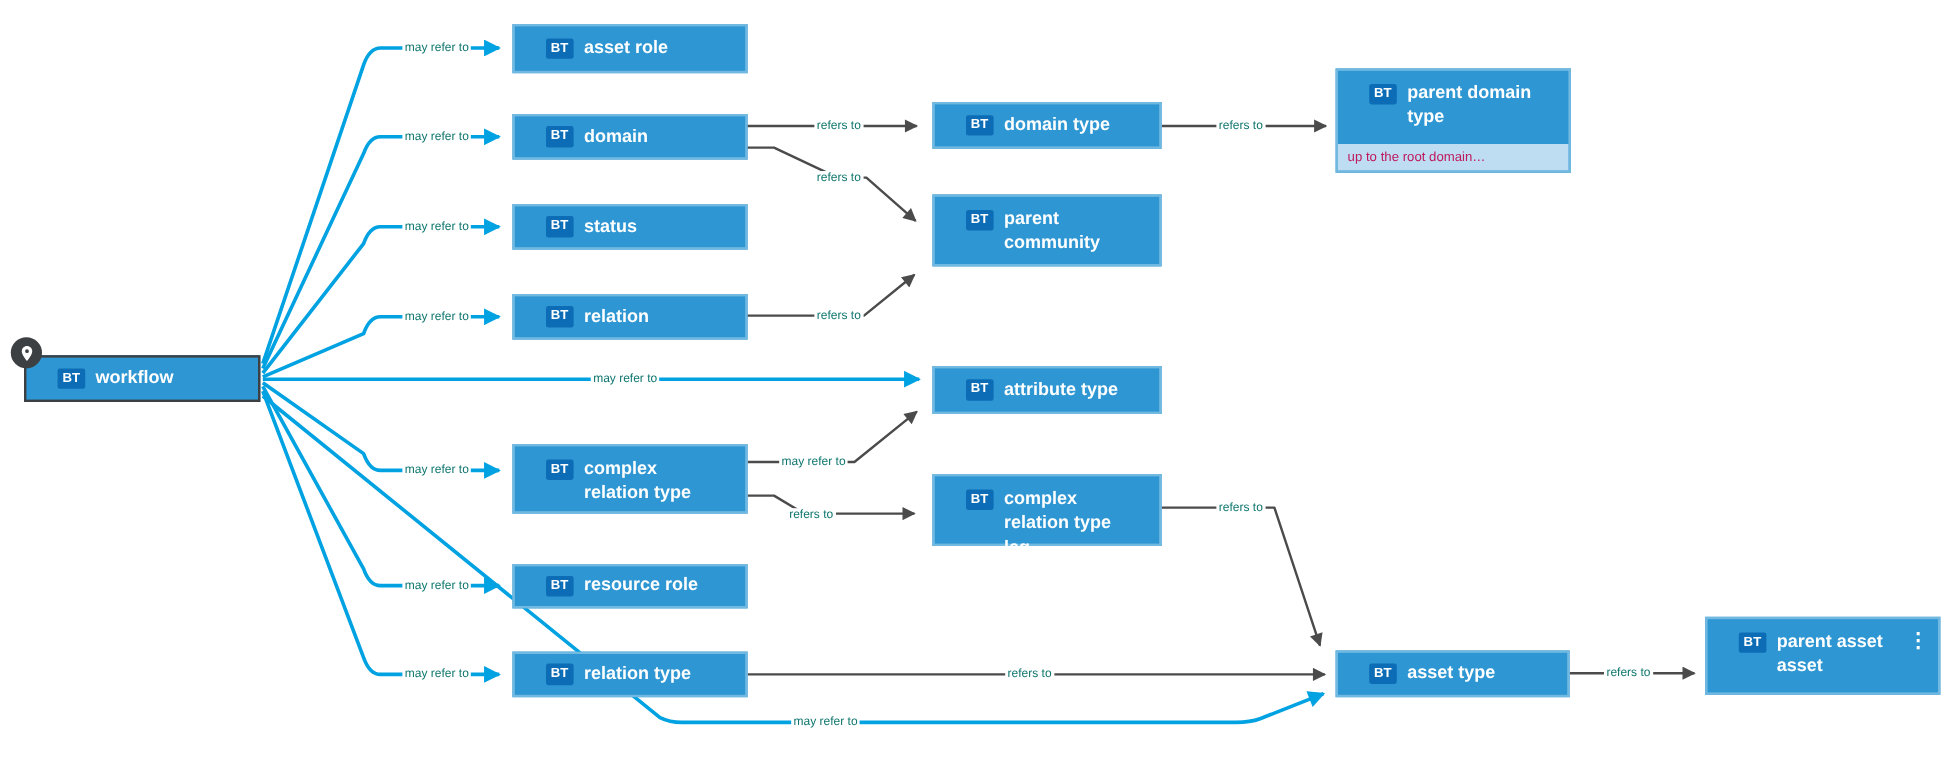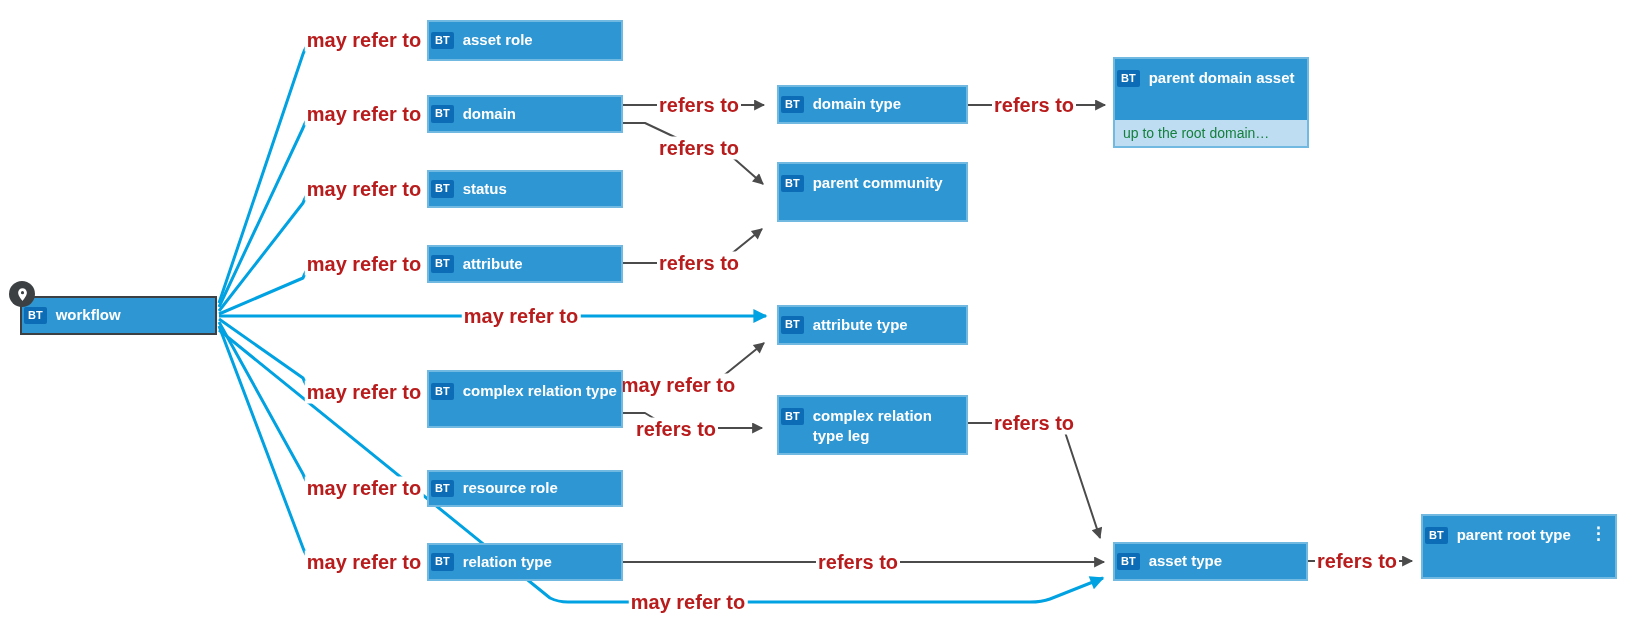--- a/index.html
+++ b/index.html
@@ -3,36 +3,36 @@
 <meta charset="utf-8">
 <style>
   html,body{margin:0;padding:0;background:#ffffff;}
   body{font-family:"Liberation Sans", sans-serif;}
   .canvas{position:relative;width:1630px;height:641px;background:#ffffff;overflow:hidden;}
   .edges{position:absolute;left:0;top:0;z-index:1;}
   .e-blue{stroke:#00A2E2;stroke-width:3;fill:none;stroke-linejoin:round;stroke-linecap:butt;}
   .e-gray{stroke:#4B4B4B;stroke-width:2;fill:none;stroke-linejoin:round;}
   .node{position:absolute;z-index:3;background:#2E96D2;border:2px solid #72B9E2;
         box-sizing:border-box;color:#fff;cursor:pointer;}
-  .node .title{display:flex;align-items:center;gap:9px;padding:0 2px;height:100%;}
+  .node .title{display:flex;align-items:center;gap:9px;padding:0 26px;height:100%;}
   .node.has-sub .title{height:auto;}
   .node.multi .title{align-items:flex-start;padding-top:9px;}
   .badge{background:#0C6CB5;color:#fff;font-size:11px;font-weight:bold;
          padding:2px 4px;border-radius:2px;line-height:1.2;flex:0 0 auto;}
   .node.multi .badge{margin-top:2px;}
   .label{font-size:15px;font-weight:bold;line-height:1.35;}
-  .sub{background:#BFDDF2;color:#15803d;font-size:14px;font-weight:normal;
+  .sub{background:#BFDDF2;color:#be185d;font-size:11px;font-weight:normal;
        padding:5px 8px;white-space:nowrap;overflow:hidden;}
   .node.selected{border:2px solid #3C4043;}
   .pin{position:absolute;left:-13px;top:-17px;width:26px;height:26px;border-radius:50%;
        background:#3C4043;display:flex;align-items:center;justify-content:center;z-index:4;}
   .kebab{position:absolute;right:4px;top:7px;color:#fff;font-size:17px;font-weight:bold;
          line-height:1;cursor:pointer;letter-spacing:0;padding:2px 4px;}
   .elabel{position:absolute;z-index:2;transform:translate(-50%,-50%);background:#fff;
-          color:#b91c1c;font-size:20px;padding:0 2px;white-space:nowrap;font-weight:bold;}
+          color:#0f766e;font-size:10px;padding:0 2px;white-space:nowrap;}
 </style>
 </head>
 <body>
 
 <div class="canvas">
 
   <svg class="edges" width="1630" height="641">
     <defs>
       <marker id="ab" markerUnits="userSpaceOnUse" markerWidth="17" markerHeight="14" viewBox="0 0 10 10" refX="9" refY="5" orient="auto">
         <path d="M0 0 L10 5 L0 10 z" fill="#00A2E2"></path>
@@ -111,21 +111,21 @@
   <div class="node" style="left:427px;top:170px;width:196px;height:38px">
     <div class="title">
         <span class="badge">BT</span>
         <span class="label">status</span>
       </div>
   </div>
 
   <div class="node" style="left:427px;top:245px;width:196px;height:38px">
     <div class="title">
         <span class="badge">BT</span>
-        <span class="label">attribute</span>
+        <span class="label">relation</span>
       </div>
   </div>
 
   <div class="node" style="left:777px;top:305px;width:191px;height:40px">
     <div class="title">
         <span class="badge">BT</span>
         <span class="label">attribute type</span>
       </div>
   </div>
 
@@ -167,33 +167,33 @@
   <div class="node multi" style="left:777px;top:395px;width:191px;height:60px">
     <div class="title">
         <span class="badge">BT</span>
         <span class="label">complex relation type leg</span>
       </div>
   </div>
 
   <div class="node multi has-sub" style="left:1113px;top:57px;width:196px">
     <div class="title" style="height:52px">
         <span class="badge">BT</span>
-        <span class="label">parent domain asset</span>
+        <span class="label">parent domain type</span>
       </div>
     <div class="sub">up to the root domain…</div>
   </div>
 
   <div class="node" style="left:1113px;top:542px;width:195px;height:39px">
     <div class="title">
         <span class="badge">BT</span>
         <span class="label">asset type</span>
       </div>
   </div>
 
   <div class="node multi has-sub" style="left:1421px;top:514px;width:196px">
     <div class="kebab">⋮</div>
     <div class="title" style="height:52px;padding-right:22px">
         <span class="badge">BT</span>
-        <span class="label">parent root type</span>
+        <span class="label">parent asset asset</span>
       </div>
   </div>
 
 </div>
 
 </body></html>

